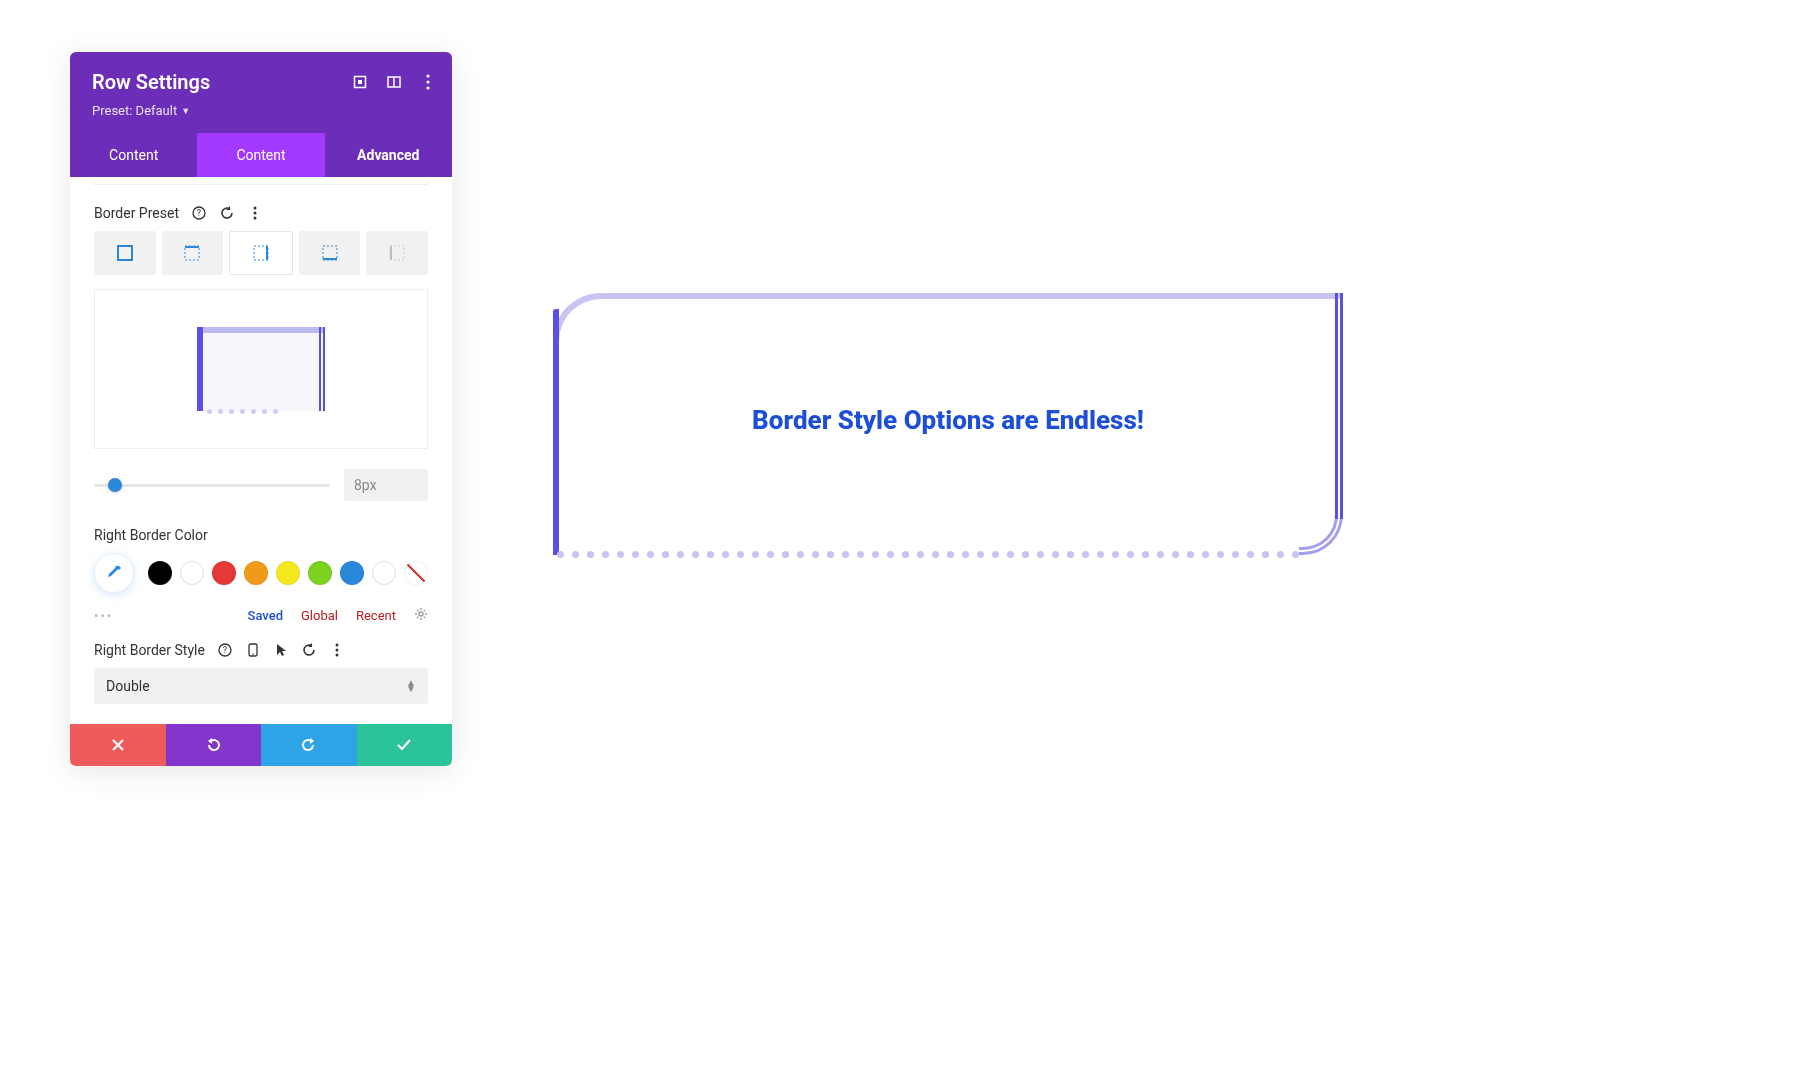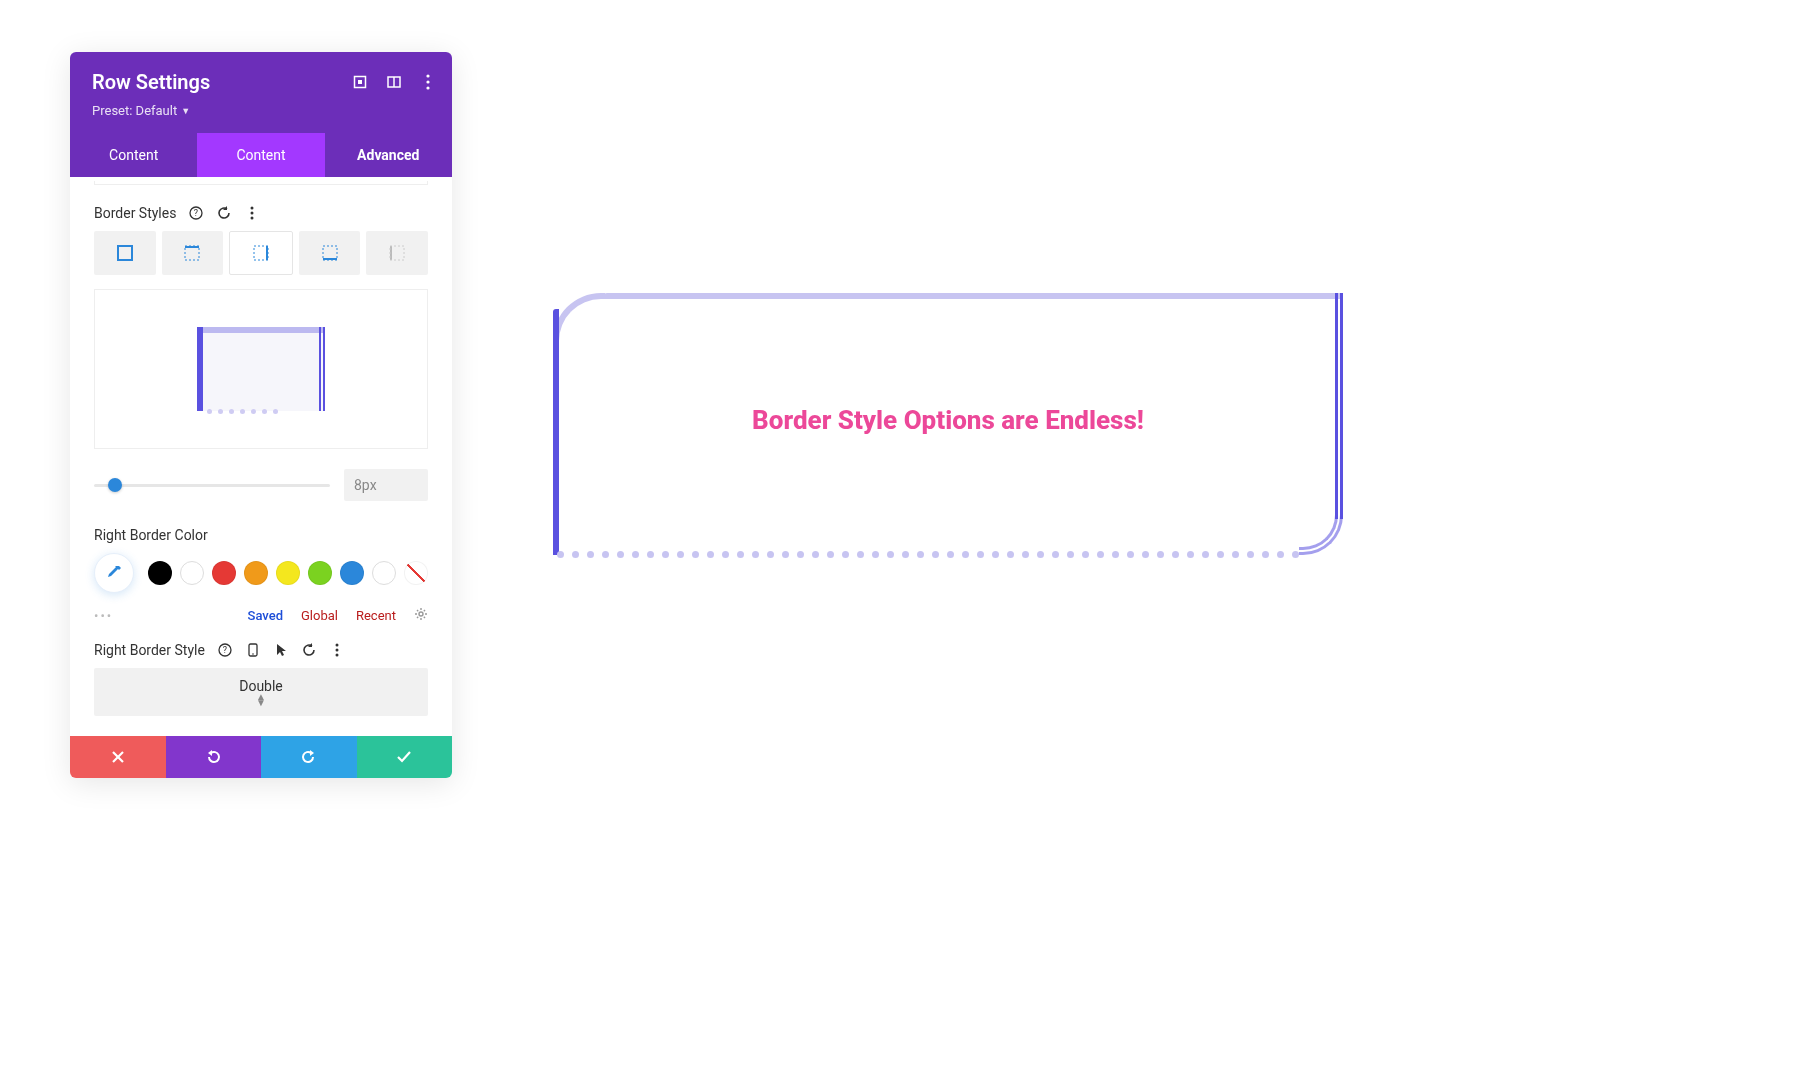--- a/index.html
+++ b/index.html
@@ -232,21 +232,20 @@
     .ctab.gear { color:#999; }
     .select-box {
       margin: 0 24px 10px 24px;
       background: #f1f1f1;
       padding: 10px 12px;
       display:flex; align-items:center; justify-content:space-between;
       font-size:14px;
       color:#333;
       border-radius:2px;
       cursor:pointer;
-      flex-direction:column;
     }
     .select-caret {
       color:#888;
       line-height:6px;
       font-size:10px;
     }
     .panel-footer {
       display:flex;
       height: 42px;
     }
@@ -310,21 +309,21 @@
     .big-preview .bottom-dots span {
       width:7px;height:7px;border-radius:50%;background:#c7c4f1;flex:0 0 auto;
     }
     .big-preview .caption {
       position:absolute;
       top: 112px;
       left: 0; right: 0;
       text-align: center;
       font-size: 26px;
       font-weight: 800;
-      color:#ec4899;
+      color:#1d4ed8;
     }
   </style>
 </head>
 <body>
 
 <div class="settings-panel">
   <div class="panel-header">
     <div class="panel-title">Row Settings</div>
     <div class="panel-preset">
       <span>Preset: Default</span>
@@ -356,21 +355,21 @@
   <div class="tabs">
     <div class="tab">Content</div>
     <div class="tab">Content</div>
     <div class="tab">Advanced</div>
   </div>
 
   <div class="panel-body">
     <div class="body-top-edge"></div>
 
     <div class="section-label">
-      <span>Border Styles</span>
+      <span>Border Preset</span>
       <span class="liconset">
         <span class="licon">
           <svg width="14" height="14" viewBox="0 0 14 14">
               <circle cx="7" cy="7" r="6" fill="none" stroke="#333" stroke-width="1.3"></circle>
               <text x="7" y="10" text-anchor="middle" font-size="9" fill="#333">?</text>
             </svg>
         </span>
         <span class="licon">
           <svg width="14" height="14" viewBox="0 0 14 14">
               <path d="M12 7a5 5 0 1 1-2-4" fill="none" stroke="#333" stroke-width="1.6"></path>

